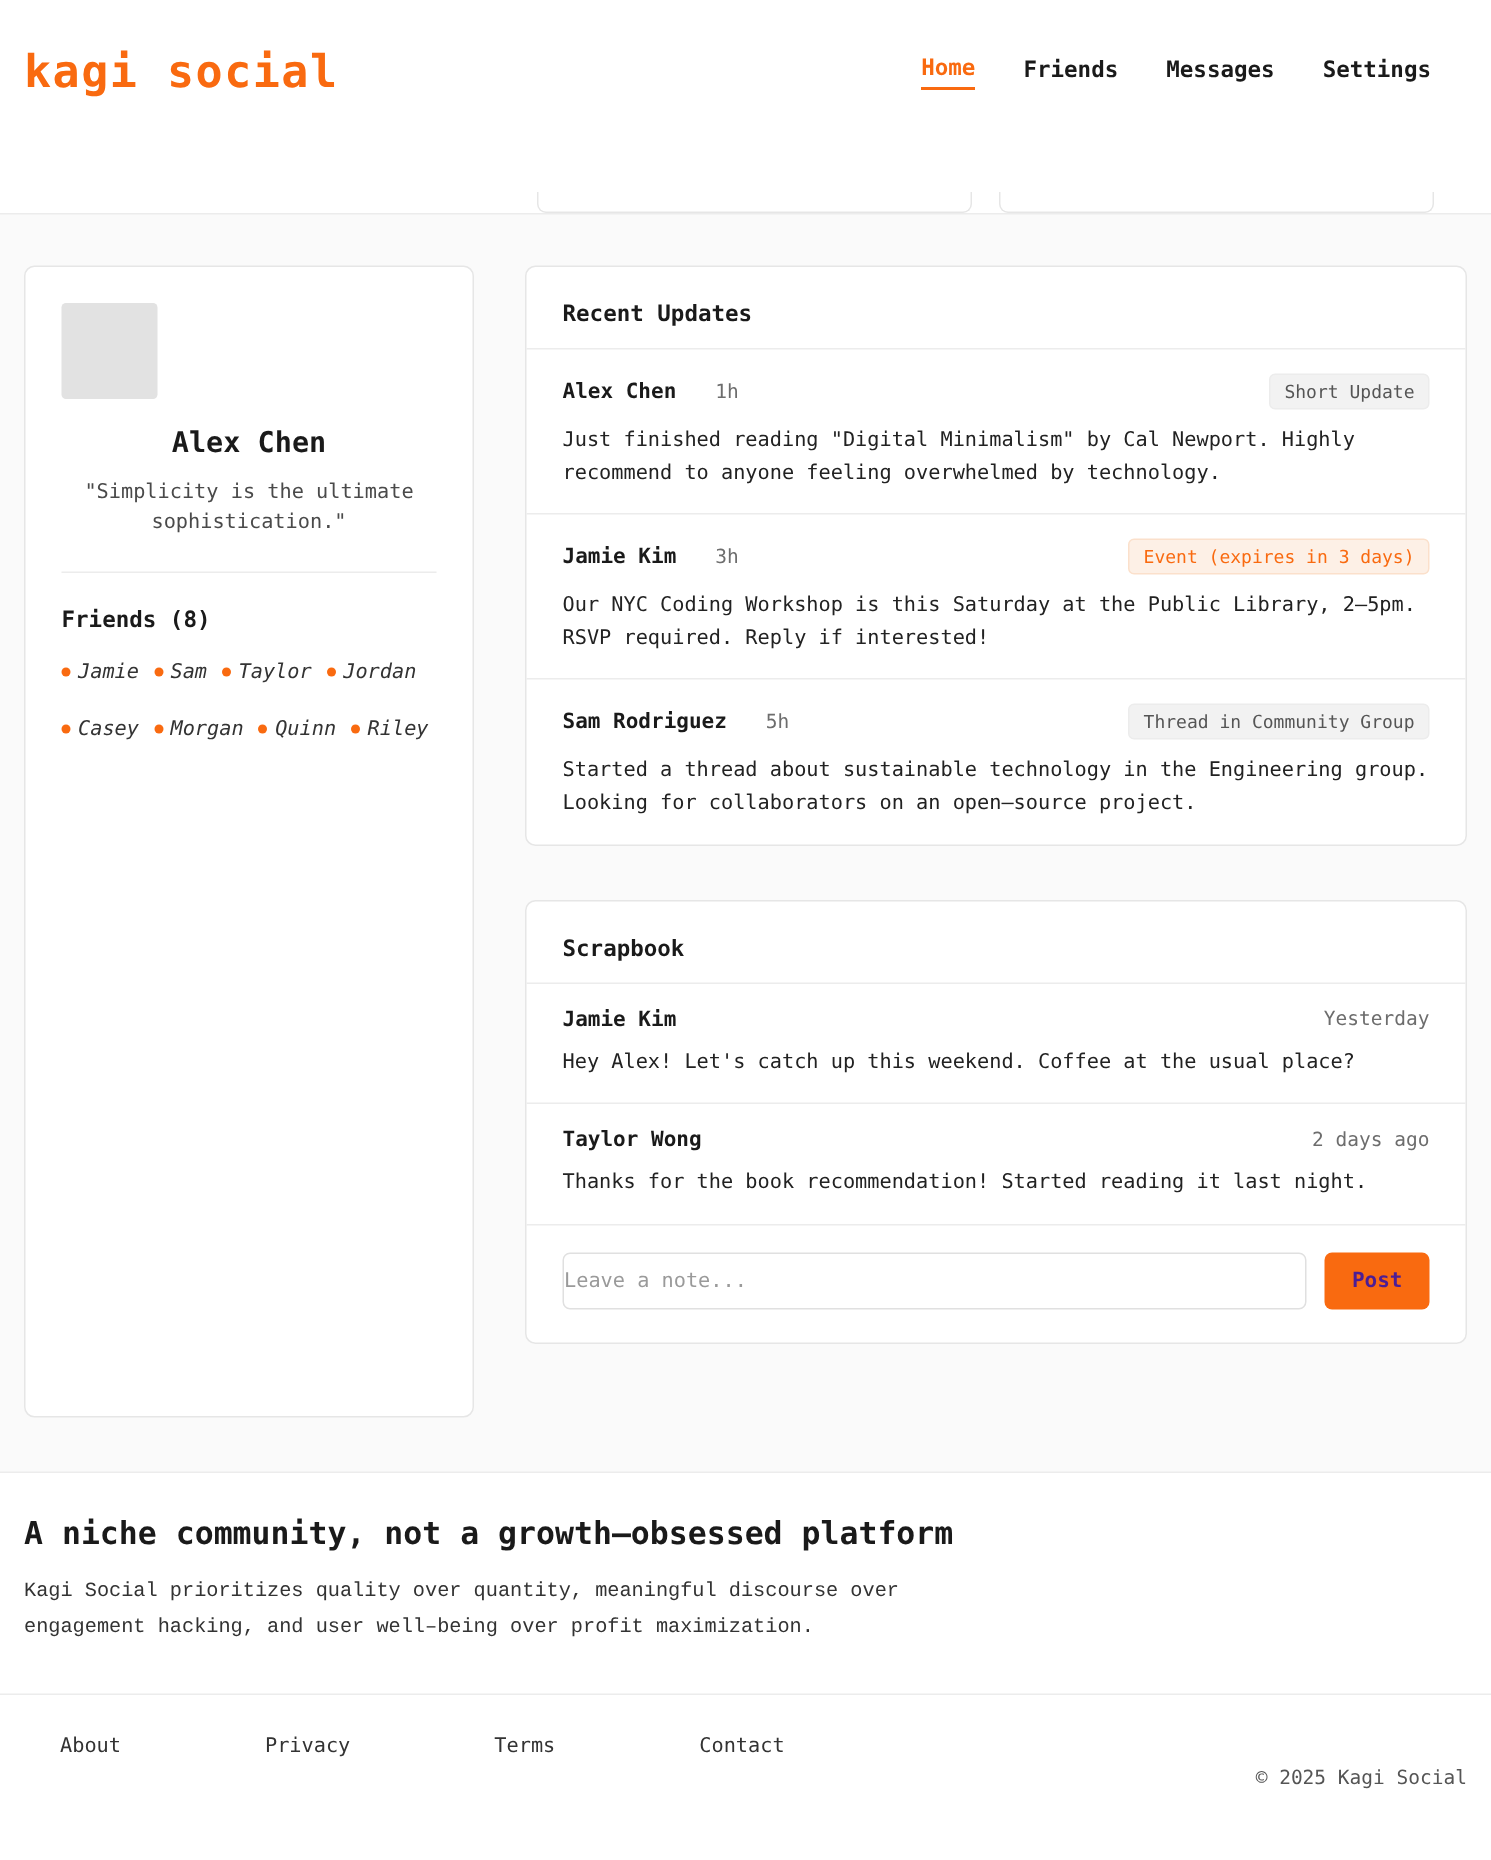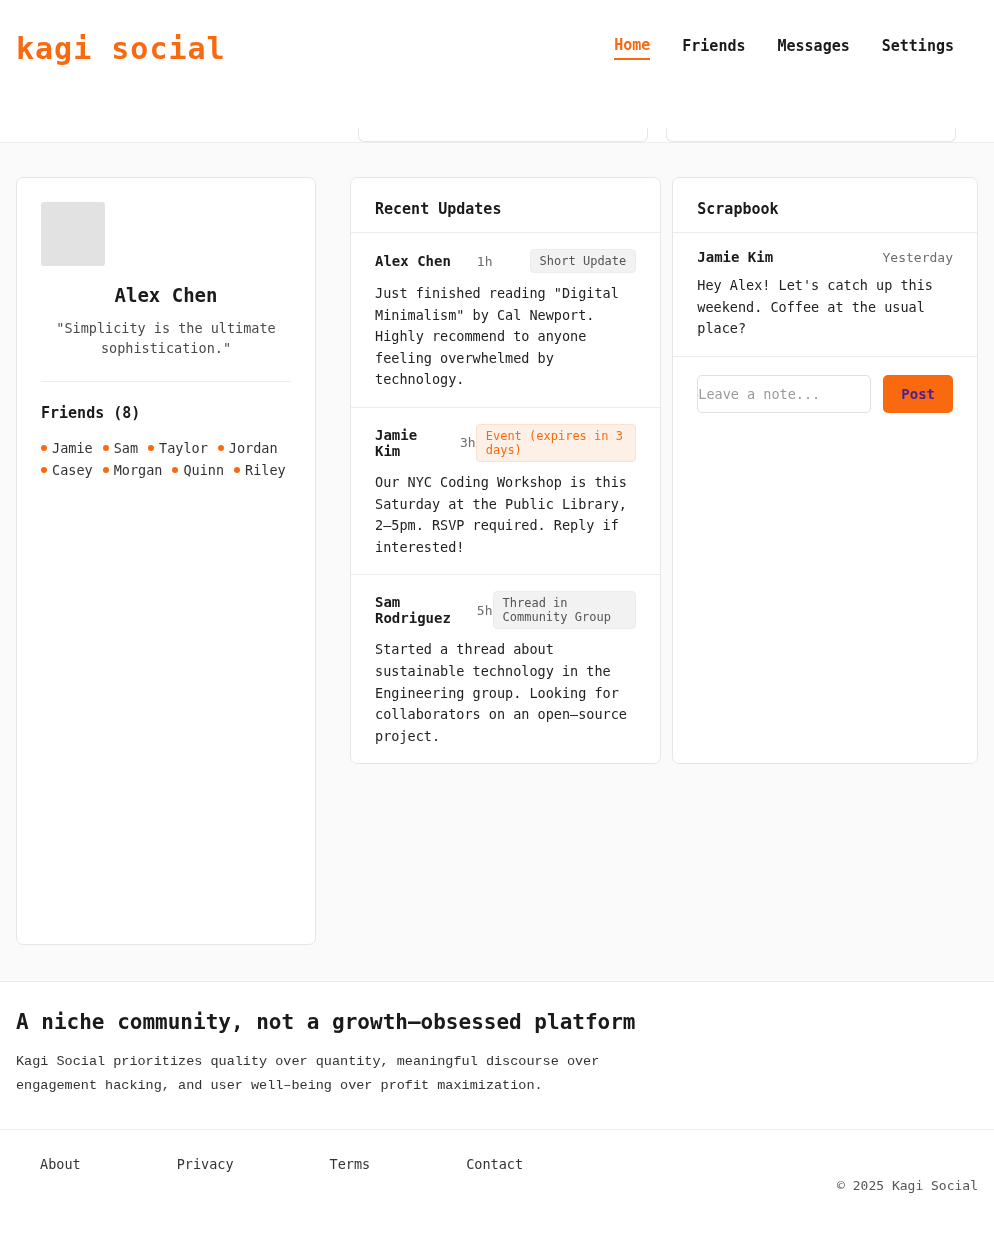--- a/index.html
+++ b/index.html
@@ -112,34 +112,35 @@
   }
   .divider { border-top: 1px solid #ececec; margin: 0 0 22px 0; }
   .friends-title {
     font-size: 15px;
     font-weight: bold;
     margin: 0 0 18px 0;
   }
   .friends-list {
     display: flex;
     flex-wrap: wrap;
-    gap: 6px 10px;
+    gap: 22px 10px;
     font-size: 13.5px;
     color: #333;
+    font-style: italic;
   }
   .friend { display: inline-flex; align-items: center; gap: 5px; white-space: nowrap; }
   .dot {
     width: 6px; height: 6px;
     border-radius: 50%;
     background: #f96a10;
     display: inline-block;
   }
 
   
-  .feed { flex: 1; display: flex; flex-direction: row; gap: 11px; }
+  .feed { flex: 1; display: flex; flex-direction: column; gap: 36px; }
   .panel-title {
     font-size: 15px;
     font-weight: bold;
     padding: 22px 24px 14px 24px;
     margin: 0;
     border-bottom: 1px solid #ececec;
   }
   .post {
     padding: 16px 24px 16px 24px;
     border-bottom: 1px solid #ececec;
@@ -372,20 +373,27 @@
       <div class="panel-title">Scrapbook</div>
 
       <div class="note">
         <div class="note-head">
           <span class="note-author">Jamie Kim</span>
           <span class="note-time">Yesterday</span>
         </div>
         <div class="note-body">Hey Alex! Let's catch up this weekend. Coffee at the usual place?</div>
       </div>
 
+      <div class="note">
+        <div class="note-head">
+          <span class="note-author">Taylor Wong</span>
+          <span class="note-time">2 days ago</span>
+        </div>
+        <div class="note-body">Thanks for the book recommendation! Started reading it last night.</div>
+      </div>
 
       <div class="compose">
         <input type="text" placeholder="Leave a note..." style="">
         <button class="post-btn">Post</button>
       </div>
     </div>
 
   </div>
 </div>
 

